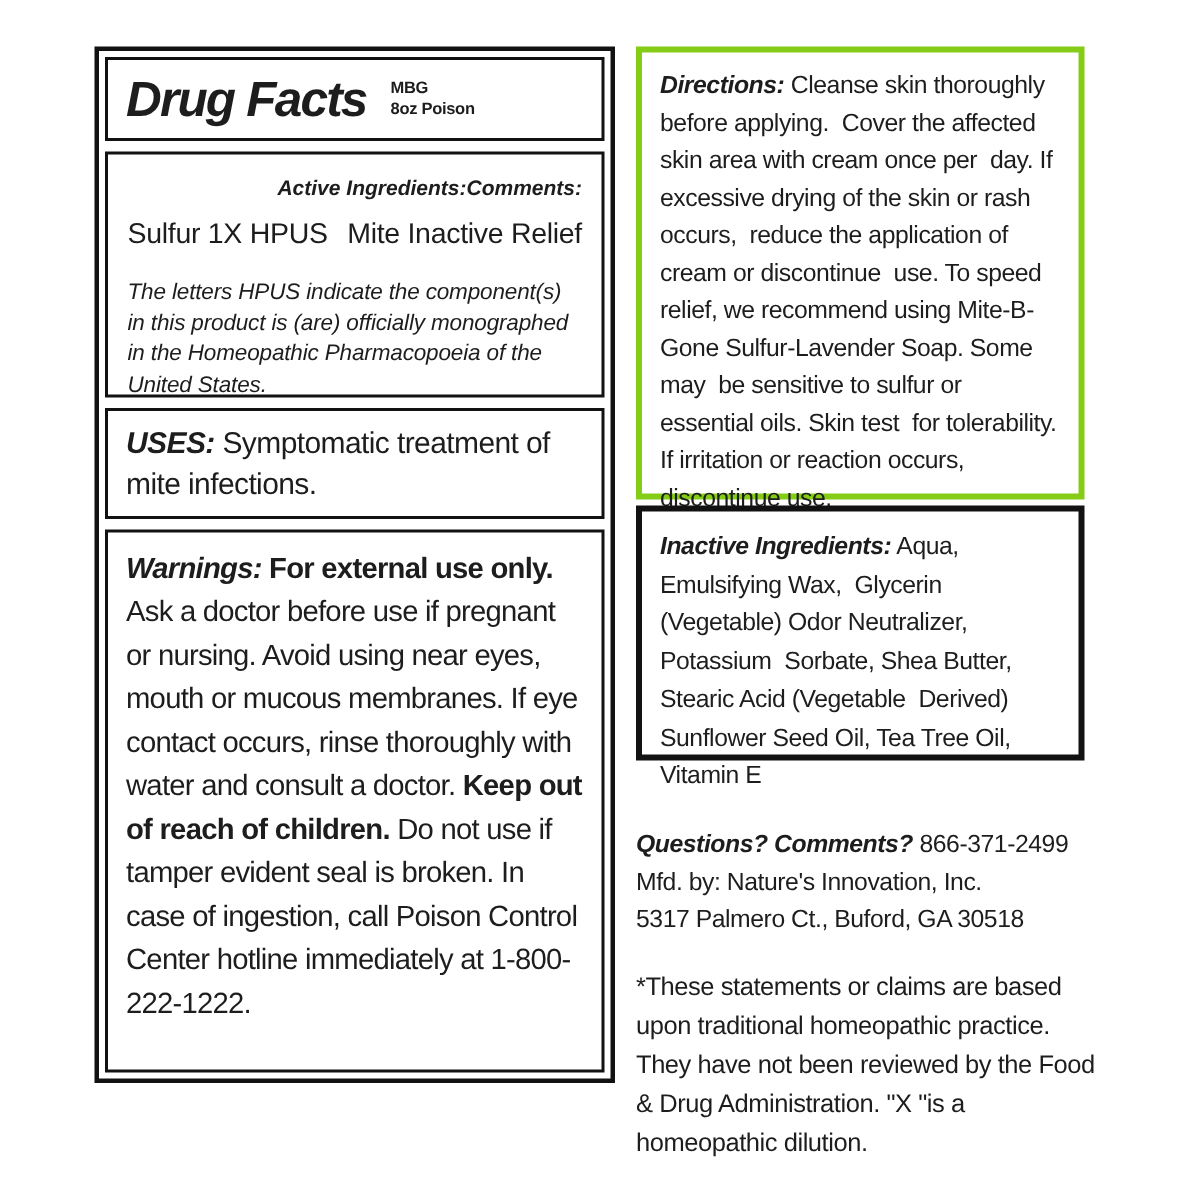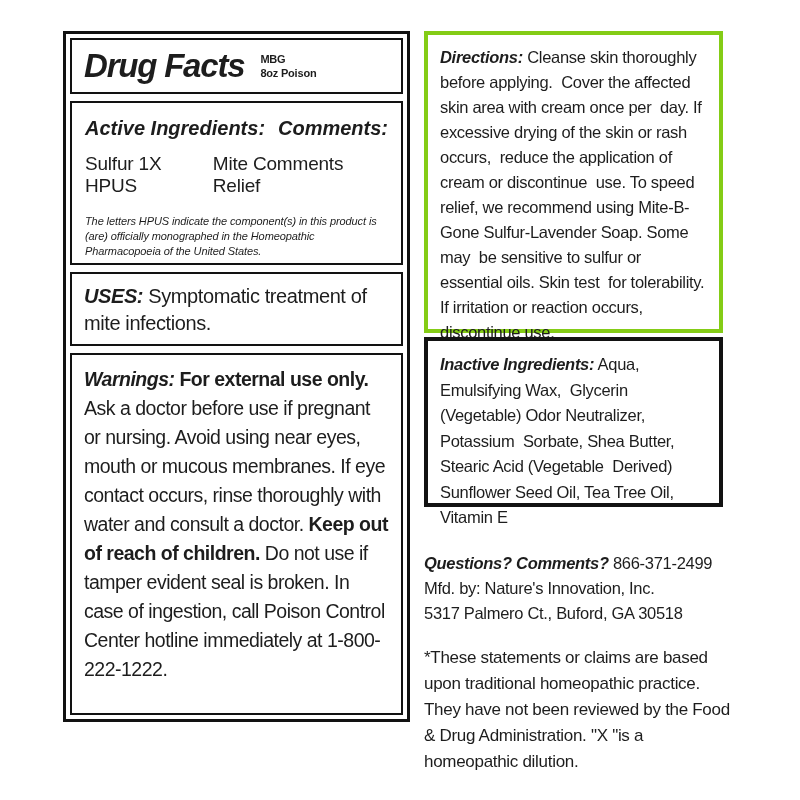--- a/index.html
+++ b/index.html
@@ -28,23 +28,23 @@
   #box-header {
     height:56px; flex:0 0 auto;
     display:flex; align-items:center; gap:16px;
     padding:0 12px;
   }
   .df-title { font-size:33px; font-weight:bold; font-style:italic; letter-spacing:-1.2px; white-space:nowrap; }
   .product-block { font-size:11px; font-weight:bold; line-height:1.25; padding-top:2px; letter-spacing:-0.2px; }
 
   #box-active { height:164px; flex:0 0 auto; padding:14px 13px 0 13px; }
   .row-between { display:flex; justify-content:space-between; align-items:baseline; }
-  .active-heading-row { font-size:20px; }
+  .active-heading-row { font-size:14px;justify-content:flex-end; }
   .active-value-row { font-size:19px; margin-top:13px; letter-spacing:-0.2px; }
-  .hpus-note { font-style:italic; font-size:11px; line-height:1.38; margin-top:17px; letter-spacing:-0.1px; }
+  .hpus-note { font-style:italic; font-size:15px; line-height:1.38; margin-top:17px; letter-spacing:-0.1px; }
 
   #box-uses { height:74px; flex:0 0 auto; padding:9px 12px; font-size:20px; line-height:1.35; letter-spacing:-0.4px; }
   #box-warnings { flex:1 1 auto; padding:10px 12px; font-size:19.5px; line-height:29px; letter-spacing:-0.5px; }
 
   
   #dir-box {
     left:424px; top:31px; width:299px; height:302px;
     border:4px solid #84cc16;
     padding:10px 12px;
     font-size:16.5px; line-height:25px; letter-spacing:-0.3px;
@@ -75,21 +75,21 @@
     <span class="product-block"><span>MBG</span><br><span>8oz Poison</span></span>
   </div>
 
   <div class="lbox" id="box-active">
     <div class="row-between active-heading-row">
         <span class="bi">Active Ingredients:</span>
         <span class="bi">Comments:</span>
       </div>
     <div class="row-between active-value-row">
         <span>Sulfur 1X HPUS</span>
-        <span>Mite Comments Relief</span>
+        <span>Mite Inactive Relief</span>
       </div>
     <p class="hpus-note prewrap">The letters HPUS indicate the component(s) in this product is (are) officially monographed in the Homeopathic Pharmacopoeia of the United States.</p>
   </div>
 
   <div class="lbox" id="box-uses">
     <p><span class="bi">USES:</span> <span class="prewrap">Symptomatic treatment of mite infections.</span></p>
   </div>
 
   <div class="lbox" id="box-warnings">
     <p><span class="bi">Warnings:</span> <span class="b prewrap">For external use only.</span> <span class="prewrap">Ask a doctor before use if pregnant or nursing. Avoid using near eyes, mouth or mucous membranes. If eye contact occurs, rinse thoroughly with water and consult a doctor.</span> <span class="b prewrap">Keep out of reach of children.</span> <span class="prewrap">Do not use if tamper evident seal is broken. In case of ingestion, call Poison Control Center hotline immediately at 1-800-222-1222.</span></p>

